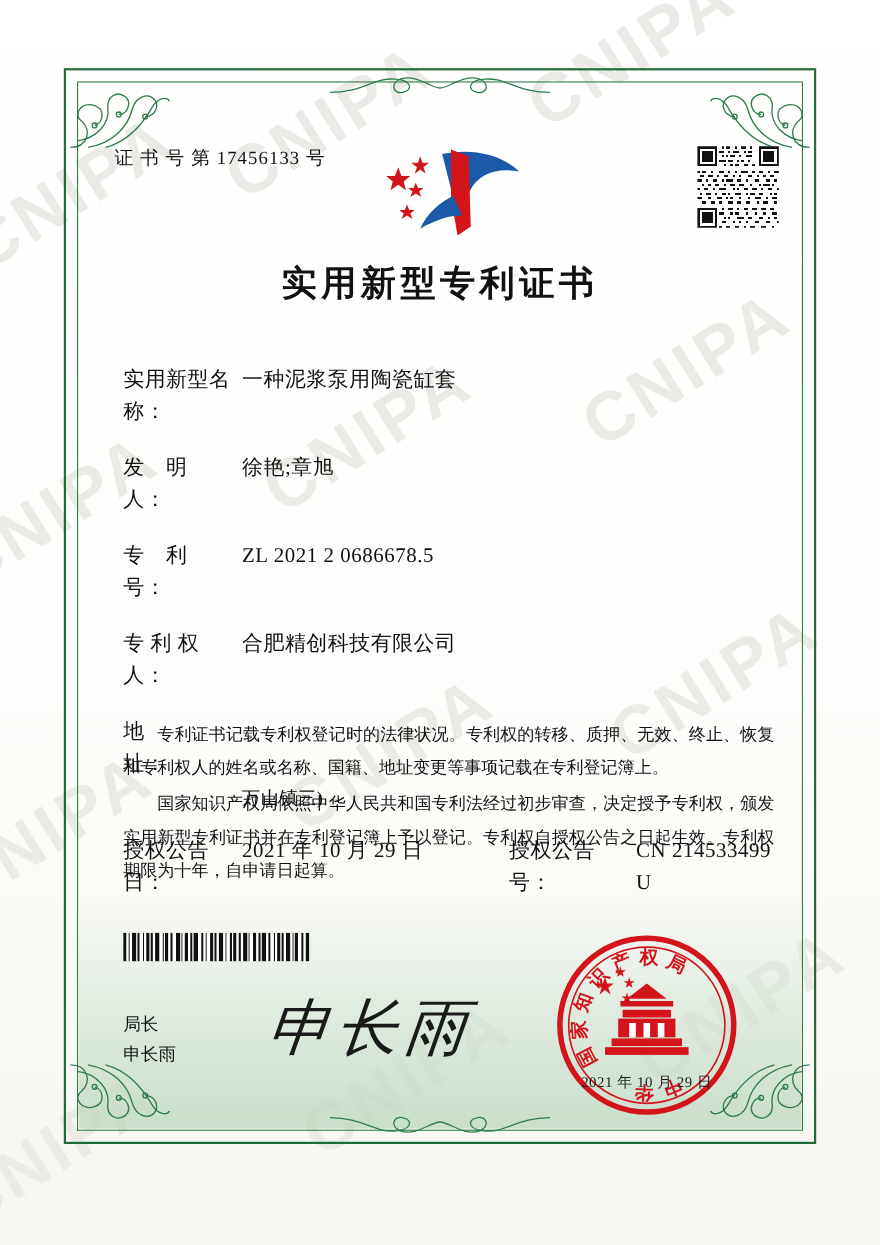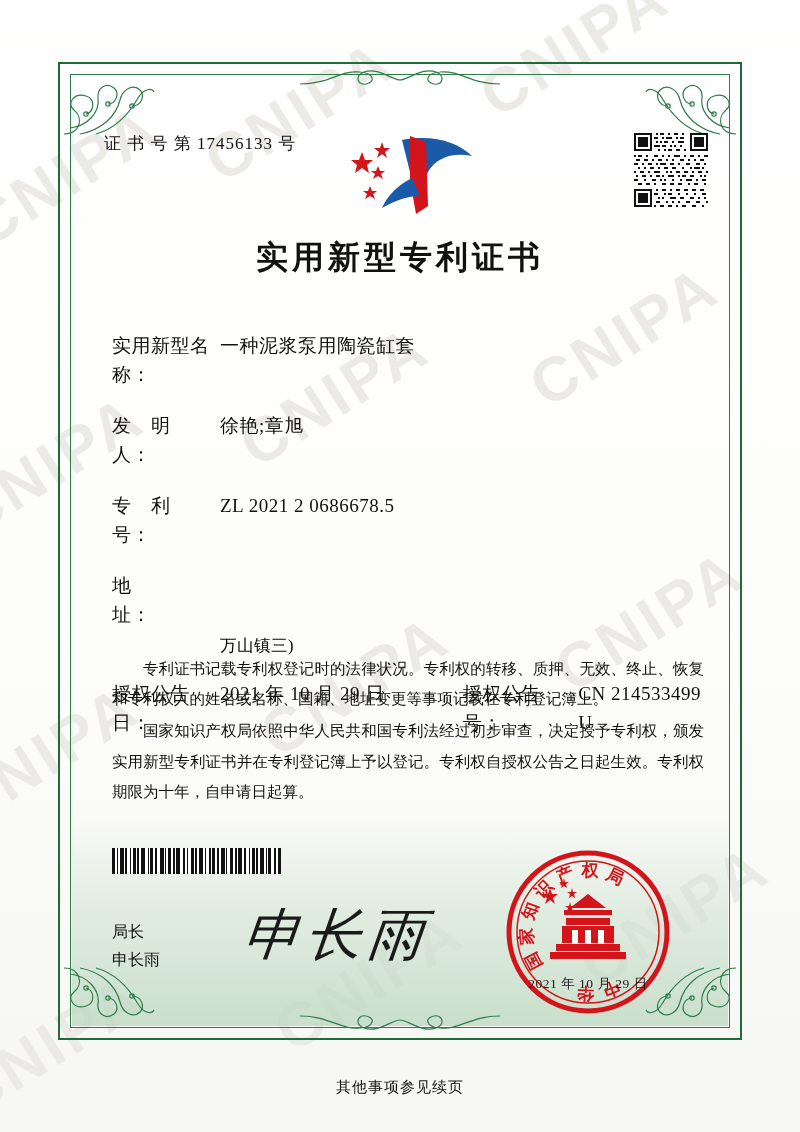--- a/index.html
+++ b/index.html
@@ -376,20 +376,24 @@
       <span class="field-label">实用新型名称：</span>
       <span class="field-value">一种泥浆泵用陶瓷缸套</span>
     </div>
     <div class="field-row">
       <span class="field-label">发　明　人：</span>
       <span class="field-value">徐艳;章旭</span>
     </div>
     <div class="field-row">
       <span class="field-label">专　利　号：</span>
       <span class="field-value">ZL 2021 2 0686678.5</span>
+    </div>
+    <div class="field-row">
+      <span class="field-label">专 利 权 人：</span>
+      <span class="field-value">合肥精创科技有限公司</span>
     </div>
     <div class="field-row">
       <span class="field-label">地　　　址：</span>
     </div>
     <div class="addr-second-line">万山镇三)</div>
     <div class="field-row inline-two">
       <span class="field-label">授权公告日：</span>
       <span class="field-value">2021 年 10 月 29 日</span>
       <span class="second-label">授权公告号：</span>
       <span class="second-value">CN 214533499 U</span>
@@ -518,14 +522,13 @@
           <polygon points="46,40 48,46 54,46 49,50 51,56 46,52 41,56 43,50 38,46 44,46"></polygon>
           <polygon points="60,30 61,34 65,34 62,36 63,40 60,38 57,40 58,36 55,34 59,34"></polygon>
           <polygon points="68,40 69,44 73,44 70,46 71,50 68,48 65,50 66,46 63,44 67,44"></polygon>
           <polygon points="66,54 67,58 71,58 68,60 69,64 66,62 63,64 64,60 61,58 65,58"></polygon>
         </g>
       </g>
     </svg>
   </div>
   <div class="seal-date">2021 年 10 月 29 日</div>
 
-  <div class="footer-note">其他事项参见续页</div>
 </div>
 
 </body></html>

